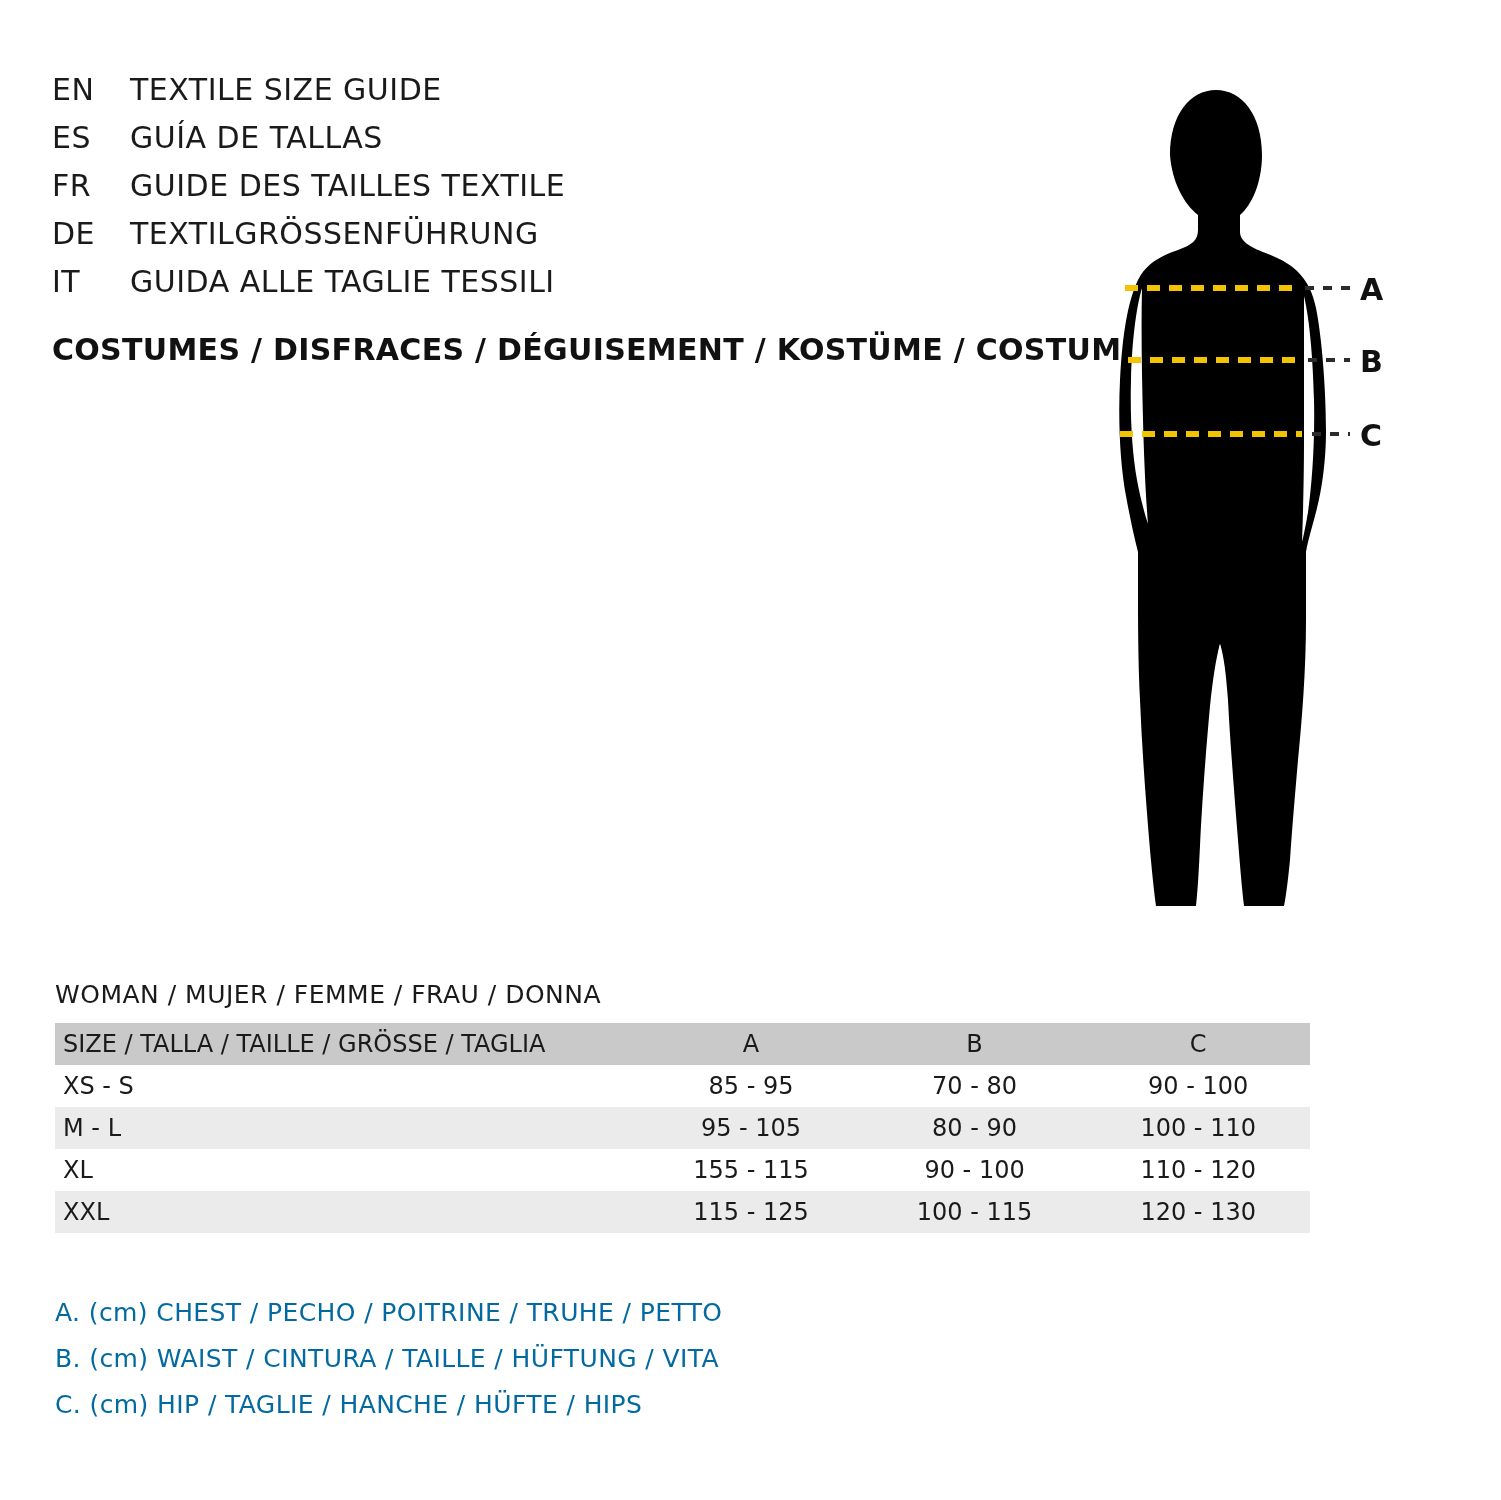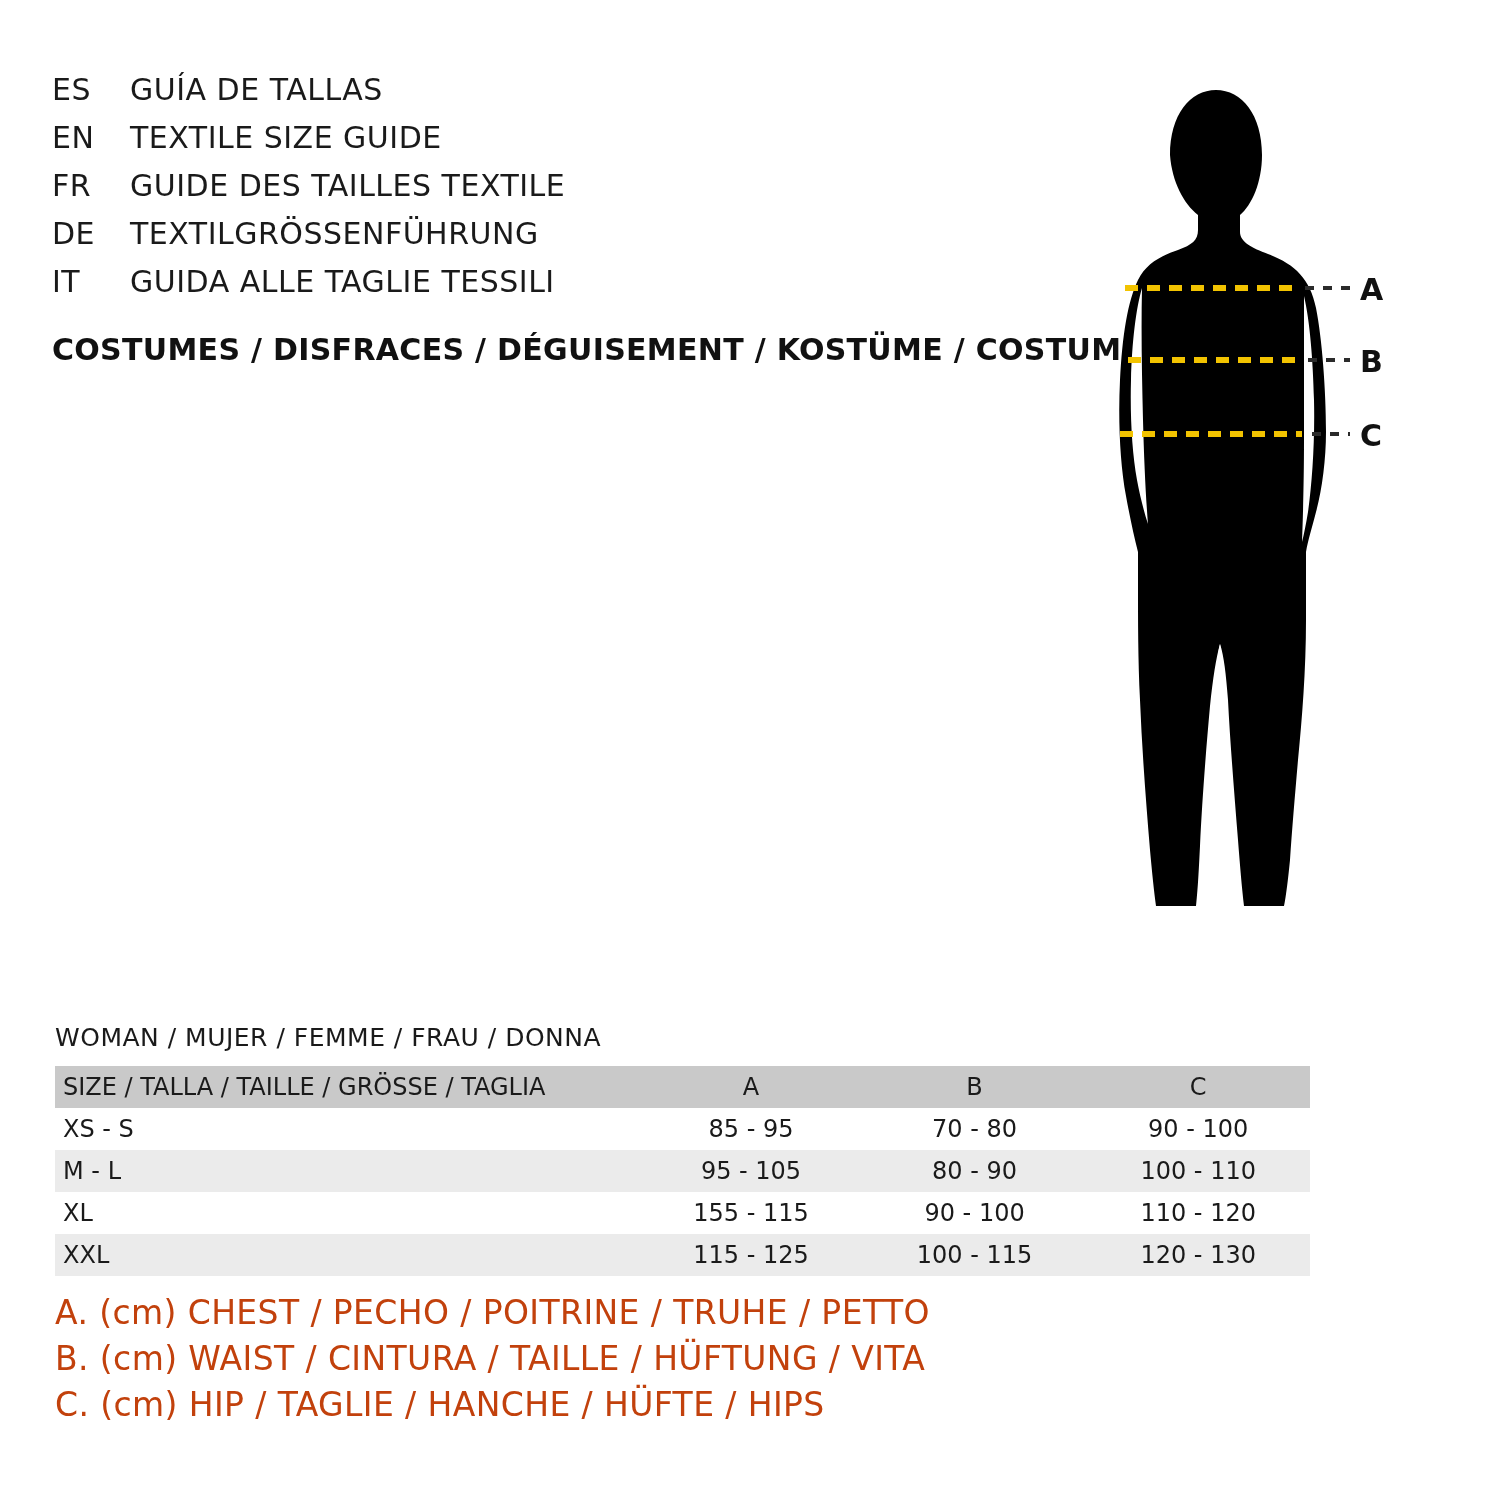--- a/index.html
+++ b/index.html
@@ -77,21 +77,20 @@
     position: absolute;
     left: 55px;
     top: 980px;
     width: 1260px;
   }
   .table-caption {
     font-size: 25px;
     letter-spacing: 0.5px;
     color: #1a1a1a;
     margin-bottom: 14px;
-    margin-top: 43px;
   }
   table.size-table {
     border-collapse: collapse;
     width: 1255px;
     font-size: 24px;
     color: #1a1a1a;
   }
   table.size-table th,
   table.size-table td {
     padding: 7px 0 7px 0;
@@ -118,37 +117,37 @@
   tbody tr.even {
     background: #ebebeb;
     border-radius: 13px;
   }
 
   
   .legend {
     position: absolute;
     left: 55px;
     top: 1290px;
-    font-size: 33px;
+    font-size: 25px;
     line-height: 46px;
     letter-spacing: 0.4px;
-    color: #c2410c;
+    color: #0369a1;
   }
 </style>
 </head>
 <body>
 
 <div class="lang-block">
   <div class="lang-row">
+    <span class="lang-code">EN</span>
+    <span class="lang-text">TEXTILE SIZE GUIDE</span>
+  </div>
+  <div class="lang-row">
     <span class="lang-code">ES</span>
     <span class="lang-text">GUÍA DE TALLAS</span>
-  </div>
-  <div class="lang-row">
-    <span class="lang-code">EN</span>
-    <span class="lang-text">TEXTILE SIZE GUIDE</span>
   </div>
   <div class="lang-row">
     <span class="lang-code">FR</span>
     <span class="lang-text">GUIDE DES TAILLES TEXTILE</span>
   </div>
   <div class="lang-row">
     <span class="lang-code">DE</span>
     <span class="lang-text">TEXTILGRÖSSENFÜHRUNG</span>
   </div>
   <div class="lang-row">

